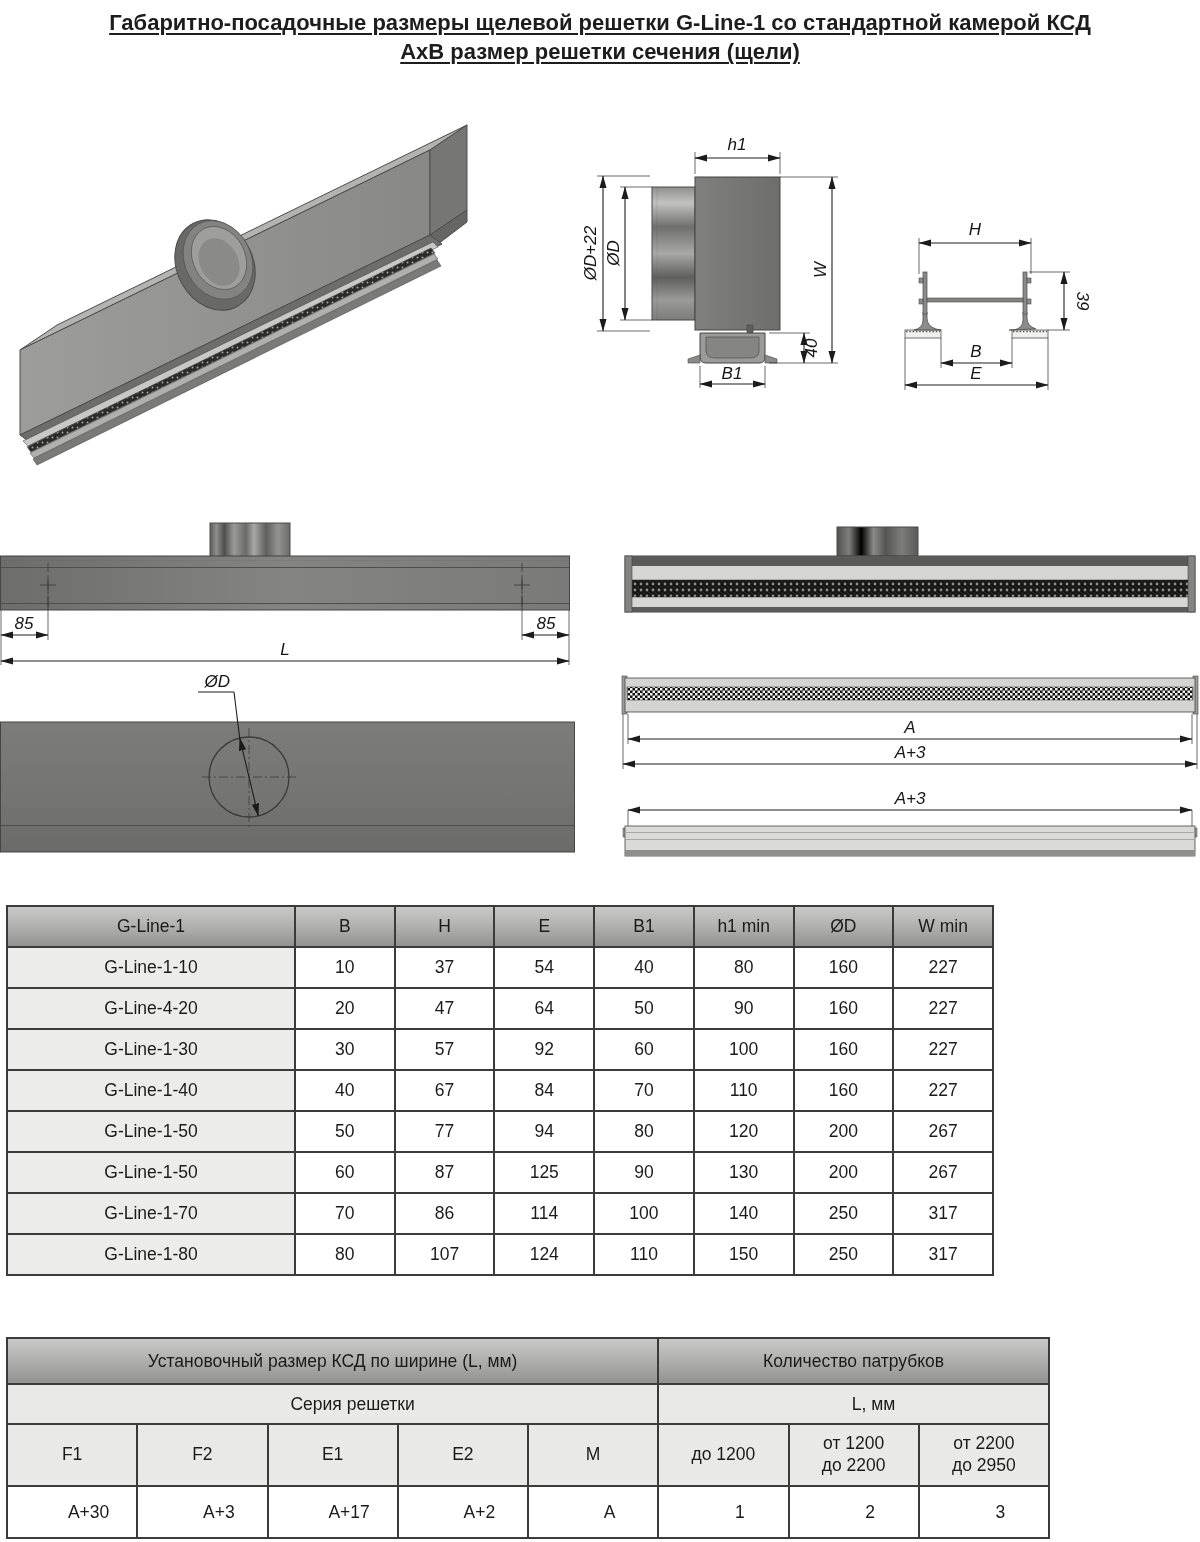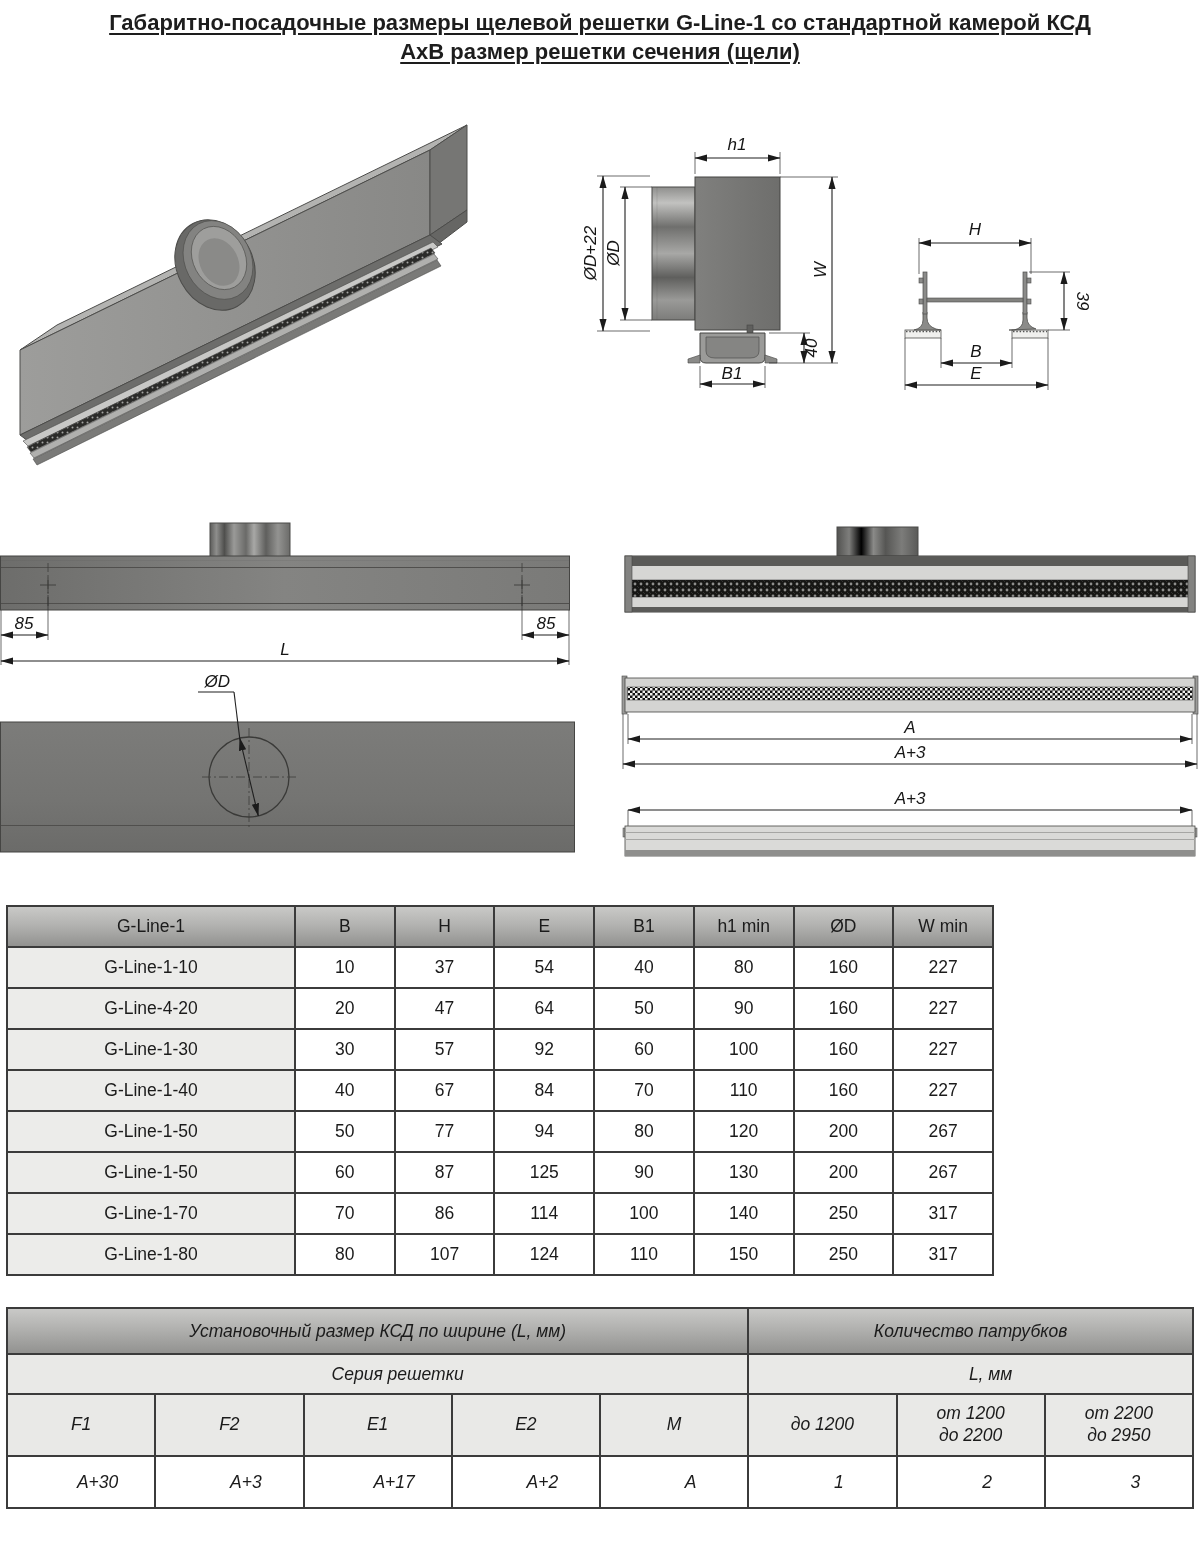--- a/index.html
+++ b/index.html
@@ -15,21 +15,21 @@
   .cl{stroke:#3d3d3b;stroke-width:0.8;fill:none;stroke-dasharray:9 3 2 3;}
   .dimtxt{font-family:"Liberation Sans",sans-serif;font-style:italic;font-size:17px;fill:#161616;}
   
   .tbl{position:absolute;border-collapse:collapse;table-layout:fixed;background:#fff;}
   .tbl td{border:2px solid #3b3b3b;text-align:center;vertical-align:middle;
           font-size:17.5px;color:#1b1b1b;padding:0 4px;}
   #dim-table{left:6px;top:905px;width:988px;}
   #dim-table td{height:39px;}
   #dim-table tr.hdr td{background:linear-gradient(180deg,#c9c9c7 0%,#b3b3b1 45%,#929290 100%);}
   #dim-table td.rowlabel{background:#ececea;}
-  #inst-table{left:6px;top:1307px;width:1188px;font-style:italic;}
+  #inst-table{left:6px;top:1337px;width:1044px;}
   #inst-table tr.hdr2 td{height:44px;background:linear-gradient(180deg,#c9c9c7 0%,#b1b1af 45%,#929290 100%);}
   #inst-table tr.sub td{height:38px;background:#e9e9e7;padding-left:44px;}
   #inst-table tr.cols td{height:60px;background:#e9e9e7;white-space:pre-line;line-height:1.25;}
   #inst-table tr.vals td{height:50px;background:#ffffff;padding-left:37px;}
 </style>
 </head>
 <body>
 
 <div class="page">
 

